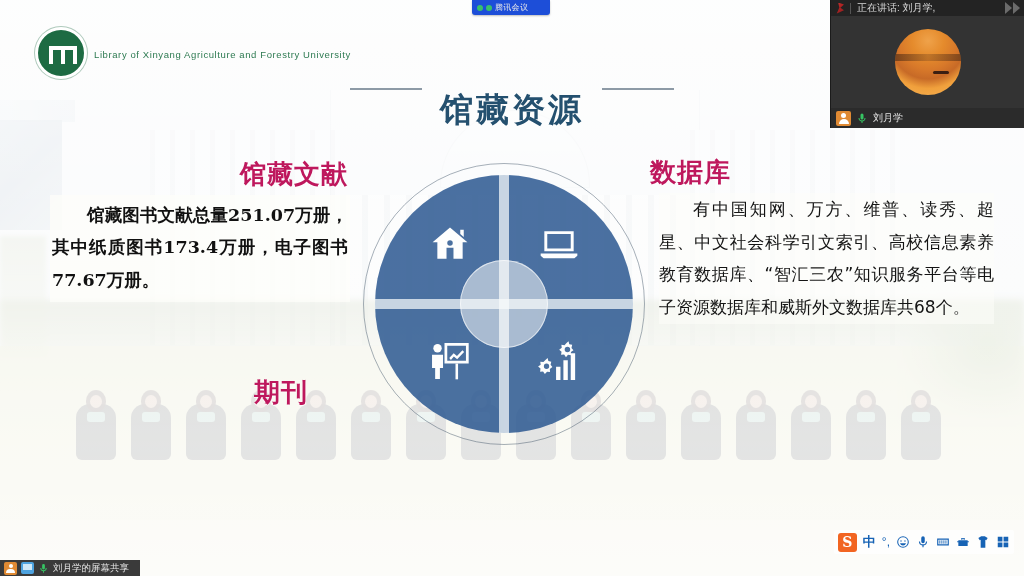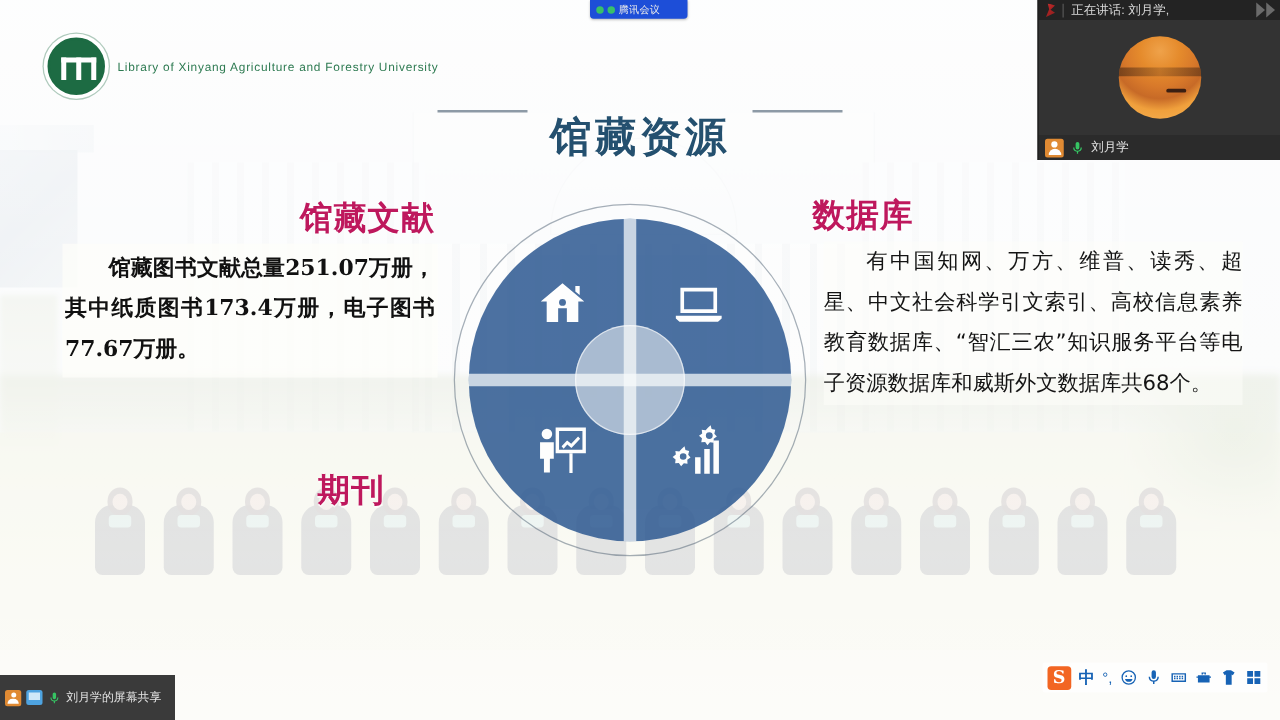--- a/index.html
+++ b/index.html
@@ -315,21 +315,21 @@
   .vp-person::after {
     content:""; position:absolute; left:2.5px; top:8.5px; width:10px; height:5px;
     border-radius: 5px 5px 0 0; background:#fff;
   }
   .vp-mic { width: 12px; height: 15px; flex: none; }
   .vp-mic svg { width: 12px; height: 15px; fill: #36c463; }
   .vp-name { font-size: 10px; color: #e2e2e2; }
 
   
   .share-bar {
-    position: absolute; left: 0; bottom: 0; width: 140px; height: 36px;
+    position: absolute; left: 0; bottom: 0; width: 140px; height: 16px;
     background: #3a3a3a; display: flex; align-items: center; gap: 4px; padding: 0 4px;
   }
   .sb-person {
     width: 13px; height: 13px; background: #e08a33; border-radius: 2px; position: relative; flex: none;
   }
   .sb-person::before {
     content:""; position:absolute; left:4.5px; top:2px; width:4px; height:4px; border-radius:50%; background:#fff;
   }
   .sb-person::after {
     content:""; position:absolute; left:2px; top:7.5px; width:9px; height:4px; border-radius:4px 4px 0 0; background:#fff;

